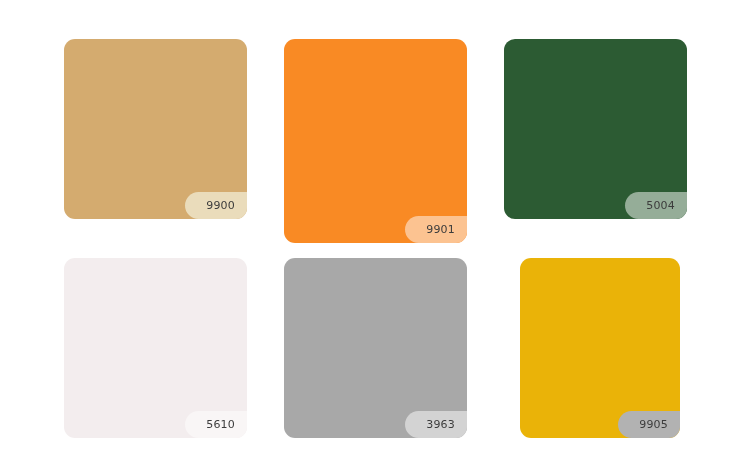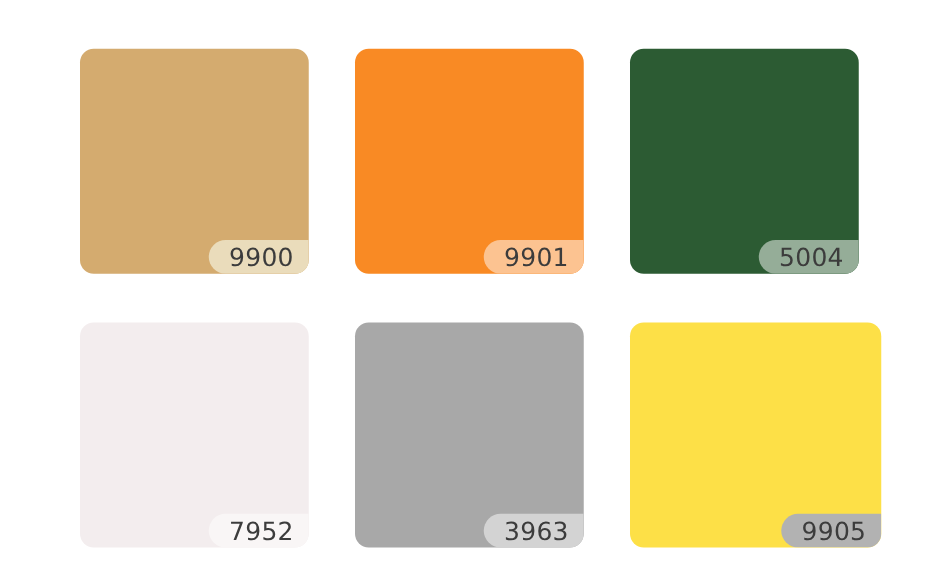--- a/index.html
+++ b/index.html
@@ -48,61 +48,61 @@
     border-bottom-left-radius: 14px;
     border-top-right-radius: 0;
     border-bottom-right-radius: 0;
     display: flex;
     align-items: center;
     justify-content: flex-end;
   }
 
   .swatch-label {
     font-family: "DejaVu Sans", "Liberation Sans", sans-serif;
-    font-size: 20px;
+    font-size: 11px;
     line-height: 1;
     letter-spacing: 0.2px;
     color: #3c3c3c;
     white-space: nowrap;
   }
 </style>
 </head>
 <body style="background: rgb(255, 255, 255);">
 
 <div id="swatch-grid">
 
   <div class="swatch-tile" style="background: rgb(212, 171, 111); border-radius: 11px; width: 183px; height: 180px;">
     <div class="swatch-badge" style="background: rgb(234, 220, 187);">
       <span class="swatch-label" style="color: rgb(60, 60, 60);">9900</span>
     </div>
   </div>
 
-  <div class="swatch-tile" style="background: rgb(249, 138, 36); border-radius: 11px; width: 183px; height: 180px;">
+  <div class="swatch-tile" style="background: rgb(249, 138, 36); border-radius: 11px; width: 183px; height: 204px;">
     <div class="swatch-badge" style="background: rgb(252, 195, 145);">
       <span class="swatch-label" style="color: rgb(60, 60, 60);">9901</span>
     </div>
   </div>
 
   <div class="swatch-tile" style="background: rgb(44, 91, 51); border-radius: 11px; width: 183px; height: 180px;">
     <div class="swatch-badge" style="background: rgb(149, 173, 152);">
       <span class="swatch-label" style="color: rgb(60, 60, 60);">5004</span>
     </div>
   </div>
 
   <div class="swatch-tile" style="background: rgb(243, 237, 238); border-radius: 11px; width: 183px; height: 180px;">
     <div class="swatch-badge" style="background: rgb(249, 246, 246);">
-      <span class="swatch-label" style="color: rgb(60, 60, 60);">7952</span>
+      <span class="swatch-label" style="color: rgb(60, 60, 60);">5610</span>
     </div>
   </div>
 
   <div class="swatch-tile" style="background: rgb(168, 168, 168); border-radius: 11px; width: 183px; height: 180px;">
     <div class="swatch-badge" style="background: rgb(211, 211, 211);">
       <span class="swatch-label" style="color: rgb(60, 60, 60);">3963</span>
     </div>
   </div>
 
-  <div class="swatch-tile" style="background: #fde047; border-radius: 11px; width: 201px; height: 180px;">
+  <div class="swatch-tile" style="background: #eab308; border-radius: 11px; width: 160px; height: 180px; margin-left: 16px;">
     <div class="swatch-badge" style="background: rgb(178, 178, 178);">
       <span class="swatch-label" style="color: rgb(60, 60, 60);">9905</span>
     </div>
   </div>
 
 </div>
 
 </body></html>

